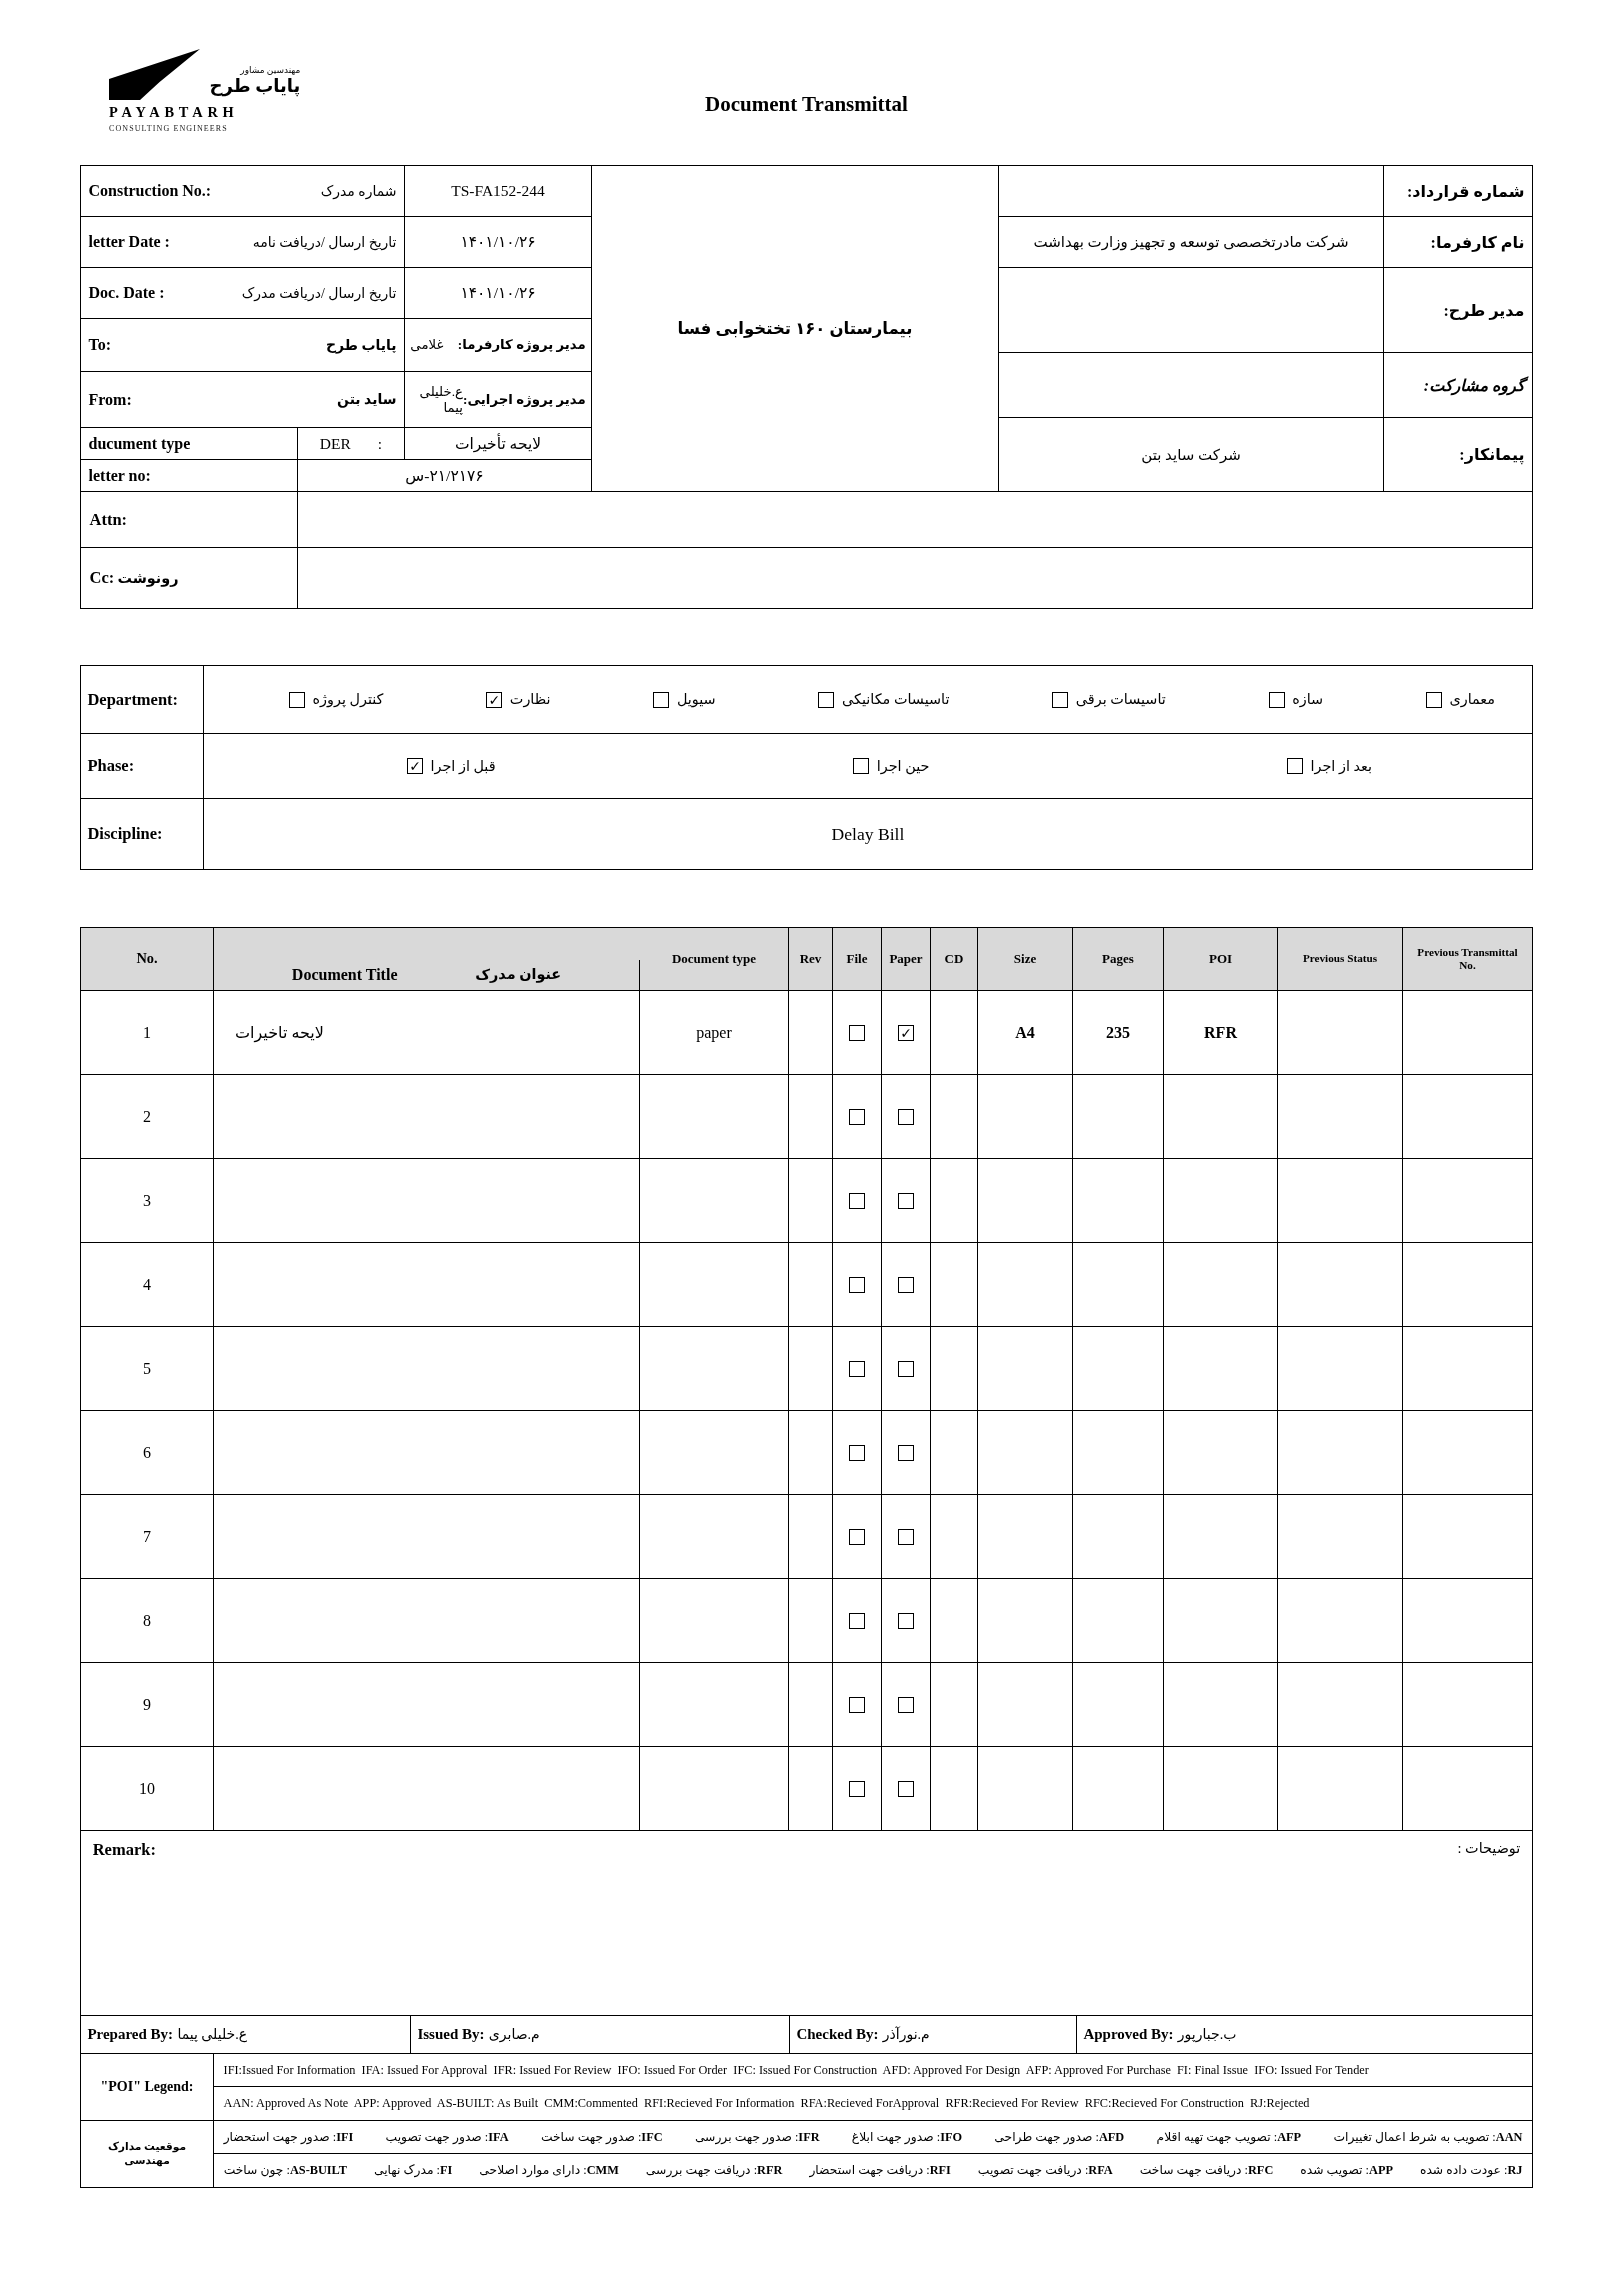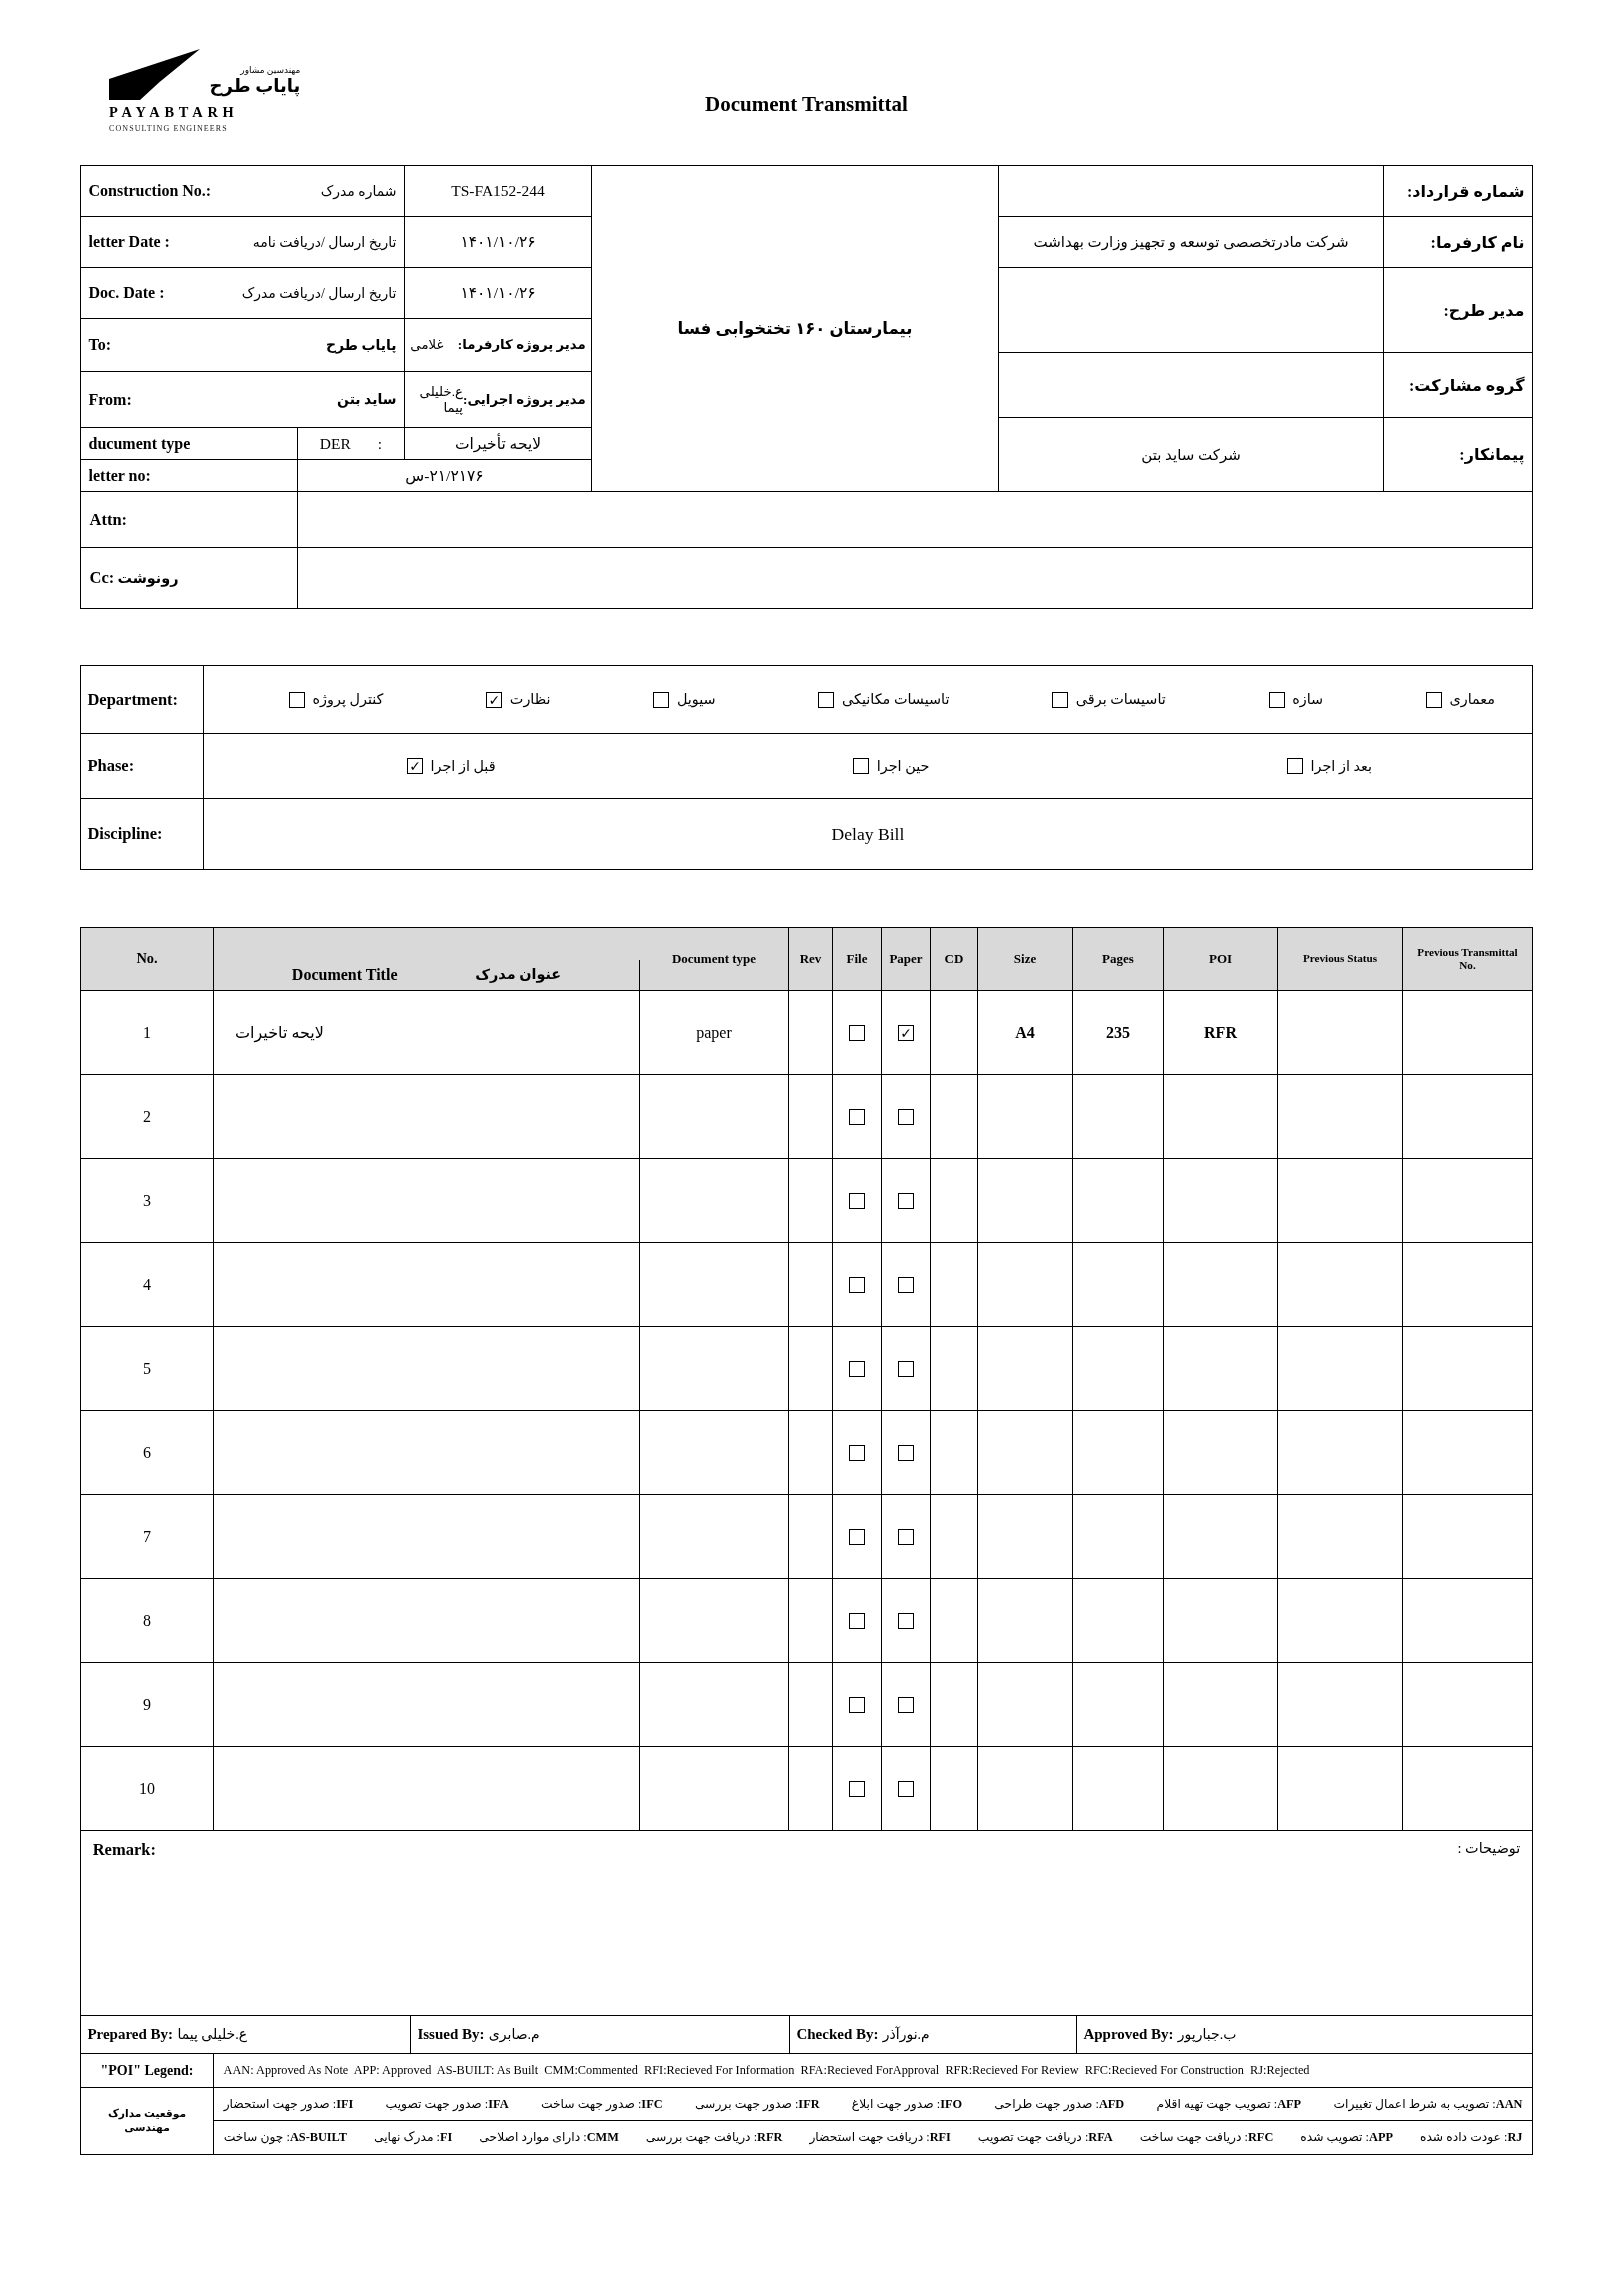--- a/index.html
+++ b/index.html
@@ -37,21 +37,21 @@
 .fa-lbl{font-size:14px;white-space:nowrap;direction:rtl;}
 .vcell{justify-content:center;font-size:15.5px;}
 .gap50{gap:27px;}
 .pair-rtl{direction:rtl;justify-content:space-between;padding:0 5.3px;font-size:13.3px;}
 .pair-rtl .plbl{font-size:13.3px;font-weight:bold;white-space:nowrap;}
 .tt-center{width:407px;border-right:1.1px solid #000;display:flex;align-items:center;justify-content:center;
   font-size:16.5px;font-weight:bold;direction:rtl;text-align:center;padding:0 10.7px;}
 .tt-right{flex:1;display:flex;flex-direction:column;}
 .rt-row{display:flex;border-bottom:1.1px solid #000;}
 .tt-right .rt-row:last-child{border-bottom:none;flex:1;}
-.rh1{height:51px;}.rh2{height:51px;}.rh3{height:85px;}.rh4{height:65px;}
+.rh1{height:51px;}.rh2{height:51px;}.rh3{height:85px;}.rh4{height:65px;font-style:italic;}
 .rt-val{flex:1;display:flex;align-items:center;justify-content:center;font-size:15px;direction:rtl;text-align:center;padding:0 8.5px;}
 .rt-lbl{width:149px;border-left:1.1px solid #000;display:flex;align-items:center;direction:rtl;
   padding:0 7.5px;font-size:16px;font-weight:bold;white-space:nowrap;}
 .tt-attn{height:56px;border-bottom:1.1px solid #000;display:flex;}
 .tt-cc{height:60px;display:flex;}
 .attn-lbl{width:217px;border-right:1.1px solid #000;display:flex;align-items:center;padding-left:8.5px;
   font-size:16.5px;font-weight:bold;gap:3.2px;}
 .attn-lbl .fa-part{font-size:14.4px;font-weight:bold;}
 .attn-val{flex:1;}
 
@@ -532,20 +532,21 @@
       </div>
       <div class="sig s4">
         <span class="sig-l">Approved By:</span>
         <span class="sig-v">ب.جبارپور</span>
       </div>
     </div>
 
     <div class="legend">
       <div class="legend-label poi-lab">"POI" Legend:</div>
       <div class="legend-lines">
+        <div class="legend-line en-line">IFI:Issued For Information  IFA: Issued For Approval  IFR: Issued For Review  IFO: Issued For Order  IFC: Issued For Construction  AFD: Approved For Design  AFP: Approved For Purchase  FI: Final Issue  IFO: Issued For Tender</div>
         <div class="legend-line en-line">AAN: Approved As Note  APP: Approved  AS-BUILT: As Built  CMM:Commented  RFI:Recieved For Information  RFA:Recieved ForApproval  RFR:Recieved For Review  RFC:Recieved For Construction  RJ:Rejected</div>
       </div>
     </div>
 
     <div class="legend">
       <div class="legend-label fa-lab">موقعیت مدارک مهندسی</div>
       <div class="legend-lines">
         <div class="legend-line fa-line">
             <span class="fa-leg-item" dir="rtl"><b>AAN</b>: تصویب به شرط اعمال تغییرات</span>
             <span class="fa-leg-item" dir="rtl"><b>AFP</b>: تصویب جهت تهیه اقلام</span>

